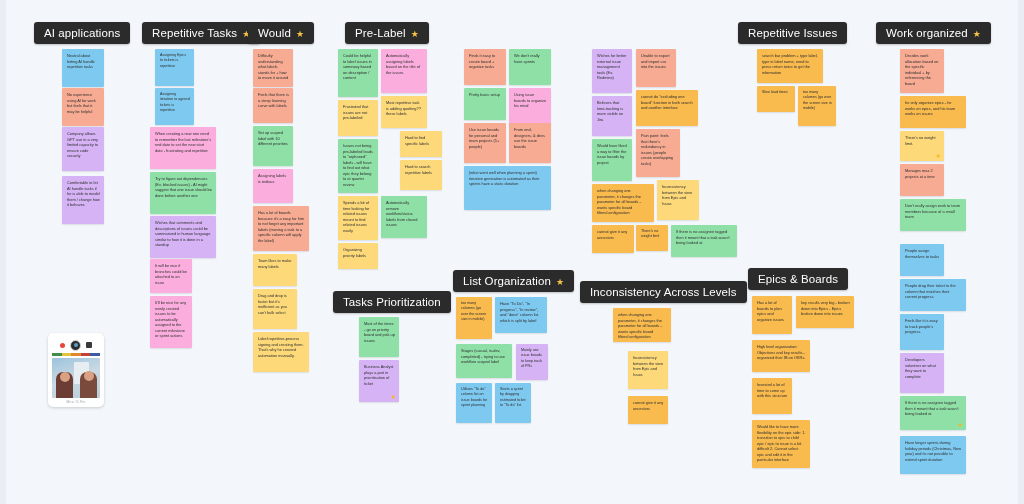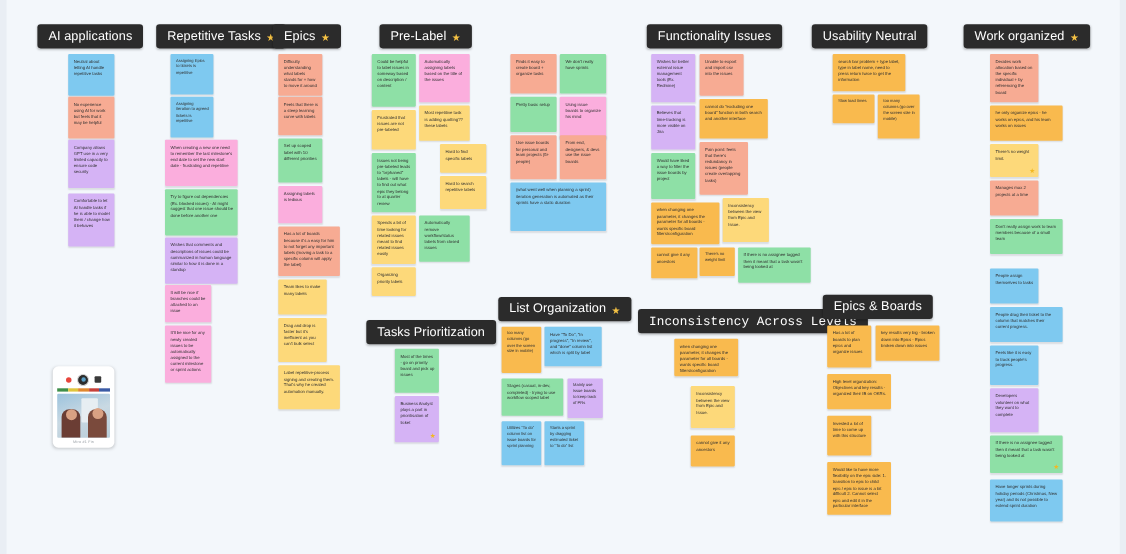--- a/index.html
+++ b/index.html
@@ -196,21 +196,21 @@
     <div class="note" style="left: 150px; top: 216px; width: 66px; height: 42px; background: rgb(213, 179, 245);"><span>Wishes that comments and descriptions of issues could be summarized in human language similar to how it is done in a standup</span></div>
     <div class="note" style="left: 150px; top: 259px; width: 42px; height: 34px; background: rgb(251, 174, 221);"><span>It will be nice if branches could be attached to an issue</span></div>
     <div class="note" style="left: 150px; top: 296px; width: 42px; height: 52px; background: rgb(251, 174, 221);"><span>It'll be nice for any newly created issues to be automatically assigned to the current milestone or sprint actions</span></div>
     <div class="note" style="left: 253px; top: 126px; width: 40px; height: 40px; background: rgb(142, 224, 166);"><span>Set up scoped label with 10 different priorities</span></div>
     <div class="note" style="left: 253px; top: 169px; width: 40px; height: 34px; background: rgb(251, 174, 221);"><span>Assigning labels is tedious</span></div>
     <div class="note" style="left: 253px; top: 206px; width: 56px; height: 45px; background: rgb(247, 171, 147);"><span>Has a lot of boards because it's a easy for him to not forget any important labels (moving a task to a specific column will apply the label)</span></div>
     <div class="note" style="left: 253px; top: 254px; width: 44px; height: 32px; background: rgb(253, 217, 122);"><span>Team likes to make many labels</span></div>
     <div class="note" style="left: 253px; top: 289px; width: 44px; height: 40px; background: rgb(253, 217, 122);"><span>Drag and drop is faster but it's inefficient as you can't bulk select</span></div>
     <div class="note" style="left: 253px; top: 332px; width: 56px; height: 40px; background: rgb(253, 217, 122);"><span>Label repetitive-process signing and creating them. That's why he created automation manually.</span></div>
     <div class="hdr" style="left: 248px; top: 22px; min-width: 62px;">
-      <span>Epics</span>
+      <span>Would</span>
       <span class="star">★</span>
     </div>
     <div class="note" style="left: 253px; top: 49px; width: 40px; height: 38px; background: rgb(247, 171, 147);"><span>Difficulty understanding what labels stands for + how to move it around</span></div>
     <div class="note" style="left: 253px; top: 88px; width: 40px; height: 35px; background: rgb(247, 171, 147);"><span>Feels that there is a steep learning curve with labels</span></div>
     <div class="hdr" style="left: 345px; top: 22px; min-width: 70px;">
       <span>Pre-Label</span>
       <span class="star">★</span>
     </div>
     <div class="note" style="left: 338px; top: 49px; width: 40px; height: 48px; background: rgb(142, 224, 166);"><span>Could be helpful to label issues in someway based on description / content</span></div>
     <div class="note" style="left: 381px; top: 49px; width: 46px; height: 44px; background: rgb(251, 174, 221);"><span>Automatically assigning labels based on the title of the issues</span></div>
@@ -222,36 +222,33 @@
     <div class="note" style="left: 400px; top: 131px; width: 42px; height: 26px; background: rgb(253, 217, 122);"><span>Hard to find specific labels</span></div>
     <div class="note" style="left: 400px; top: 160px; width: 42px; height: 30px; background: rgb(253, 217, 122);"><span>Hard to search repetitive labels</span></div>
     <div class="note" style="left: 381px; top: 196px; width: 46px; height: 42px; background: rgb(142, 224, 166);"><span>Automatically remove workflow/status labels from closed issues</span></div>
     <div class="note" style="left: 464px; top: 49px; width: 42px; height: 36px; background: rgb(247, 171, 147);"><span>Finds it easy to create board + organize tasks</span></div>
     <div class="note" style="left: 509px; top: 49px; width: 42px; height: 36px; background: rgb(142, 224, 166);"><span>We don't really have sprints</span></div>
     <div class="note" style="left: 464px; top: 88px; width: 42px; height: 32px; background: rgb(142, 224, 166);"><span>Pretty basic setup</span></div>
     <div class="note" style="left: 509px; top: 88px; width: 42px; height: 38px; background: rgb(251, 174, 221);"><span>Using issue boards to organize his mind</span></div>
     <div class="note" style="left: 464px; top: 123px; width: 42px; height: 40px; background: rgb(247, 171, 147);"><span>Use issue boards for personal and team projects (5+ people)</span></div>
     <div class="note" style="left: 509px; top: 123px; width: 42px; height: 40px; background: rgb(247, 171, 147);"><span>From end, designers, &amp; devs use the issue boards</span></div>
     <div class="note" style="left: 464px; top: 166px; width: 87px; height: 44px; background: rgb(126, 201, 240);"><span>(what went well when planning a sprint) iteration generation is automated as their sprints have a static duration</span></div>
-    <div class="hdr" style="left: 588px; top: 22px; min-width: 108px;">
-      <span>Functionality Issues</span>
-    </div>
     <div class="note" style="left: 592px; top: 49px; width: 40px; height: 44px; background: rgb(213, 179, 245);"><span>Wishes for better external issue management tools (Ex. Redmine)</span></div>
     <div class="note" style="left: 636px; top: 49px; width: 40px; height: 38px; background: rgb(247, 171, 147);"><span>Unable to export and import csv into the issues</span></div>
     <div class="note" style="left: 592px; top: 96px; width: 40px; height: 40px; background: rgb(213, 179, 245);"><span>Believes that time-tracking is more visible on Jira</span></div>
     <div class="note" style="left: 636px; top: 90px; width: 62px; height: 36px; background: rgb(249, 186, 78);"><span>cannot do "excluding one board" function in both search and another interface</span></div>
     <div class="note" style="left: 592px; top: 139px; width: 40px; height: 42px; background: rgb(142, 224, 166);"><span>Would have liked a way to filter the issue boards by project</span></div>
     <div class="note" style="left: 636px; top: 129px; width: 44px; height: 48px; background: rgb(247, 171, 147);"><span>Pain point: feels that there's redundancy in issues (people create overlapping tasks)</span></div>
     <div class="note" style="left: 592px; top: 184px; width: 62px; height: 38px; background: rgb(249, 186, 78);"><span>when changing one parameter, it changes the parameter for all boards - wants specific board filters/configuration</span></div>
     <div class="note" style="left: 657px; top: 180px; width: 42px; height: 40px; background: rgb(253, 217, 122);"><span>Inconsistency between the view from Epic and Issue.</span></div>
     <div class="note" style="left: 592px; top: 225px; width: 42px; height: 28px; background: rgb(249, 186, 78);"><span>cannot give it any ancestors</span></div>
     <div class="note sm" style="left: 636px; top: 225px; width: 32px; height: 26px; background: rgb(249, 186, 78);"><span>There's no weight limit</span></div>
     <div class="note" style="left: 671px; top: 225px; width: 66px; height: 32px; background: rgb(142, 224, 166);"><span>If there is no assignee tagged then it meant that a task wasn't being looked at</span></div>
     <div class="hdr" style="left: 738px; top: 22px; min-width: 102px;">
-      <span>Usability Neutral</span>
+      <span>Repetitive Issues</span>
     </div>
     <div class="note" style="left: 757px; top: 49px; width: 66px; height: 34px; background: rgb(249, 186, 78);"><span>search bar problem  + type label, type in label name, need to press return twice to get the information</span></div>
     <div class="note sm" style="left: 757px; top: 86px; width: 38px; height: 26px; background: rgb(249, 186, 78);"><span>Slow load times</span></div>
     <div class="note sm" style="left: 798px; top: 86px; width: 38px; height: 40px; background: rgb(249, 186, 78);"><span>too many columns (go over the screen size in mobile)</span></div>
     <div class="hdr" style="left: 876px; top: 22px; min-width: 96px;">
       <span>Work organized</span>
       <span class="star">★</span>
     </div>
     <div class="note" style="left: 900px; top: 49px; width: 44px; height: 44px; background: rgb(247, 171, 147);"><span>Decides work allocation based on the specific individual + by referencing the board</span></div>
     <div class="note" style="left: 900px; top: 96px; width: 66px; height: 32px; background: rgb(249, 186, 78);"><span>he only organize epics - he works on epics, and his team works on issues</span></div>
@@ -272,21 +269,21 @@
     <div class="hdr" style="left: 453px; top: 270px; min-width: 90px;">
       <span>List Organization</span>
       <span class="star">★</span>
     </div>
     <div class="note sm" style="left: 456px; top: 297px; width: 36px; height: 42px; background: rgb(249, 186, 78);"><span>too many columns (go over the screen size in mobile)</span></div>
     <div class="note" style="left: 495px; top: 297px; width: 52px; height: 36px; background: rgb(126, 201, 240);"><span>Have "To Do", "In progress", "In review", and "done" column list which is split by label</span></div>
     <div class="note" style="left: 456px; top: 344px; width: 56px; height: 34px; background: rgb(142, 224, 166);"><span>Stages (casual, in-dev, completed) - trying to use workflow scoped label</span></div>
     <div class="note sm" style="left: 516px; top: 344px; width: 32px; height: 36px; background: rgb(213, 179, 245);"><span>Mainly use issue boards to keep track of PRs</span></div>
     <div class="note sm" style="left: 456px; top: 383px; width: 36px; height: 40px; background: rgb(126, 201, 240);"><span>Utilizes "To do" column list on issue boards for sprint planning</span></div>
     <div class="note sm" style="left: 495px; top: 383px; width: 36px; height: 40px; background: rgb(126, 201, 240);"><span>Starts a sprint by dragging estimated ticket to "To do" list</span></div>
-    <div class="hdr" style="left: 580px; top: 281px; min-width: 134px; font-family: Liberation Mono, monospace;">
+    <div class="hdr" style="left: 580px; top: 281px; min-width: 134px;">
       <span>Inconsistency Across Levels</span>
     </div>
     <div class="note" style="left: 613px; top: 308px; width: 58px; height: 34px; background: rgb(249, 186, 78);"><span>when changing one parameter, it changes the parameter for all boards - wants specific board filters/configuration</span></div>
     <div class="note" style="left: 628px; top: 351px; width: 40px; height: 38px; background: rgb(253, 217, 122);"><span>Inconsistency between the view from Epic and Issue.</span></div>
     <div class="note" style="left: 628px; top: 396px; width: 40px; height: 28px; background: rgb(249, 186, 78);"><span>cannot give it any ancestors</span></div>
     <div class="hdr" style="left: 748px; top: 268px; min-width: 98px;">
       <span>Epics &amp; Boards</span>
     </div>
     <div class="note" style="left: 752px; top: 296px; width: 40px; height: 38px; background: rgb(249, 186, 78);"><span>Has a lot of boards to plan epics and organize issues</span></div>
     <div class="note" style="left: 796px; top: 296px; width: 58px; height: 32px; background: rgb(249, 186, 78);"><span>key results very big - broken down into Epics - Epics broken down into issues</span></div>

